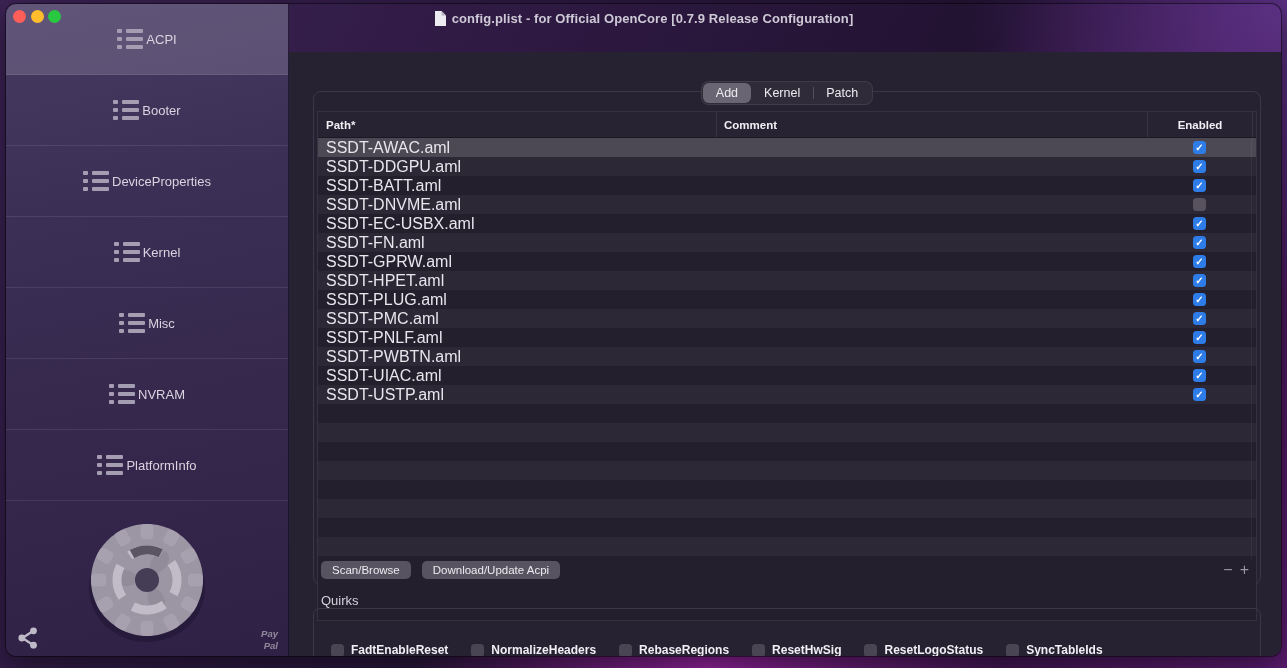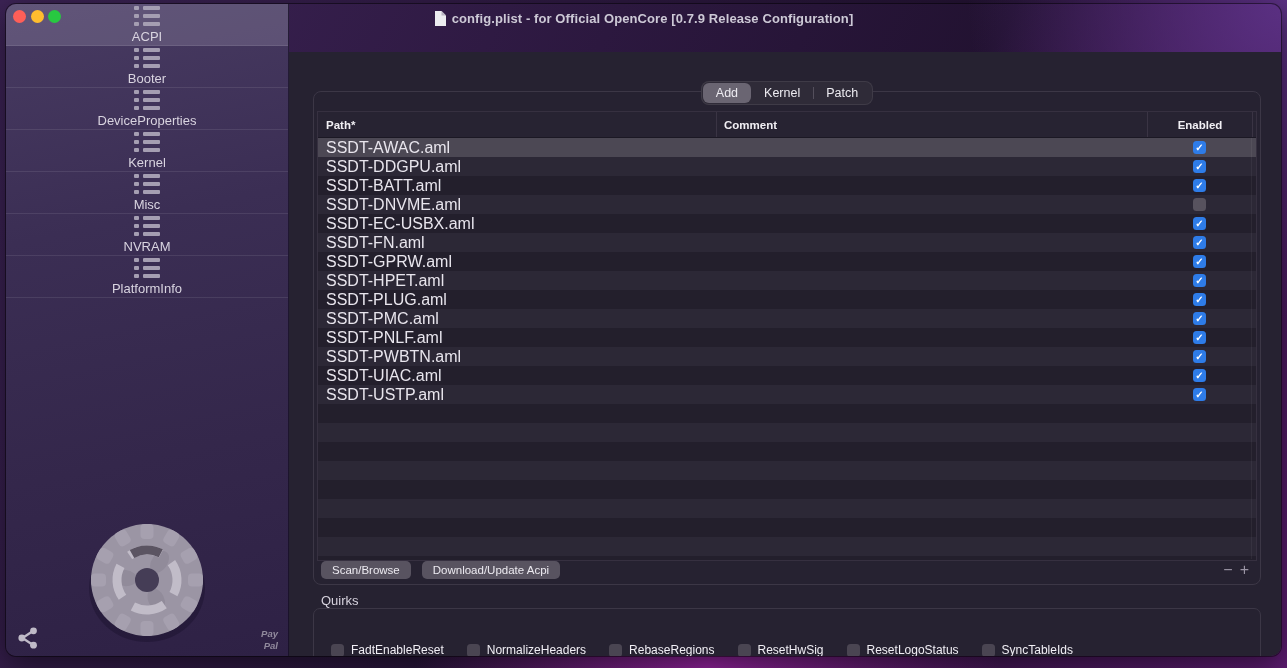--- a/index.html
+++ b/index.html
@@ -20,41 +20,41 @@
   .titlebar{position:absolute;left:0;right:0;top:0;height:28px;z-index:6;display:flex;
     align-items:center;justify-content:center;gap:6px;pointer-events:none;}
   .titlebar .title{font-size:13px;font-weight:bold;color:#cdc9d6;letter-spacing:.1px;}
   
   .sidebar{width:283px;flex:0 0 283px;position:relative;
     background:linear-gradient(168deg,#483b62 0%,#3b2e54 34%,#34274b 68%,#2e2145 100%);
     border-right:1px solid rgba(10,5,20,.55);}
   .traffic{position:absolute;top:6px;left:7px;display:flex;gap:4.5px;z-index:7;}
   .traffic span{width:13px;height:13px;border-radius:50%;display:block;}
   .side-items{display:flex;flex-direction:column;}
-  .side-item{height:42px;display:flex;flex-direction:column;align-items:center;justify-content:center;
+  .side-item{height:71px;display:flex;align-items:center;justify-content:center;
     gap:3px;border-bottom:1px solid rgba(255,255,255,.09);cursor:default;}
   .side-item.selected{background:rgba(233,227,244,.16);}
   .side-item .licon{color:#a59eb2;line-height:0;}
   .side-item .slabel{font-size:13px;color:#d9d4e0;}
   .logo{position:absolute;left:50%;top:512px;transform:translateX(-50%);}
   .share{position:absolute;left:10px;bottom:6px;line-height:0;}
   .paypal{position:absolute;right:10px;bottom:5px;text-align:right;font-size:9.5px;line-height:11.5px;
     font-style:italic;font-weight:bold;color:#918a9d;}
   
   .content{flex:1;position:relative;background:var(--content-bg);margin-top:48px;}
   .tabswrap{position:absolute;top:29px;left:24px;right:20px;display:flex;justify-content:center;z-index:3;}
   .segmented{display:inline-flex;align-items:center;background:#2f2b38;border:1px solid rgba(255,255,255,.08);
     border-radius:8px;padding:1px;height:24px;}
   .seg{font-size:12.5px;color:#edebf1;padding:3px 13px;border-radius:6px;position:relative;cursor:default;}
   .seg.selected{background:#6a6572;}
   .seg.sep::before{content:"";position:absolute;left:0;top:4px;bottom:4px;width:1px;background:#544f5c;}
   .groupbox{position:absolute;top:39px;left:24px;right:20px;height:494px;
     border:1px solid #3c3746;border-radius:8px;}
   
-  .acpitable{position:absolute;top:19px;left:3px;right:3px;height:450px;border:1px solid #363040;
+  .acpitable{position:absolute;top:19px;left:3px;right:3px;height:510px;border:1px solid #363040;
     background:var(--row-dark);}
   .thead{height:26px;display:flex;align-items:center;background:#272332;border-bottom:1px solid #1b1824;
     font-size:11.5px;font-weight:bold;color:#f1eff4;}
   .th-path{width:398px;padding-left:8px;}
   .th-comment{flex:1;padding-left:7px;border-left:1px solid #3a3444;align-self:stretch;display:flex;align-items:center;}
   .th-enabled{width:105px;border-left:1px solid #3a3444;align-self:stretch;display:flex;align-items:center;justify-content:center;}
   .th-spacer{width:4px;border-left:1px solid #3a3444;align-self:stretch;}
   .tbody{position:relative;height:421px;
     background:repeating-linear-gradient(180deg,var(--row-dark) 0 19px,var(--row-light) 19px 38px);}
   .vline{position:absolute;top:0;bottom:0;right:4px;width:1px;background:rgba(255,255,255,.05);}
@@ -73,21 +73,21 @@
   .btn{background:var(--button-bg);border:none;border-radius:5px;color:#eceaf0;font-size:11.5px;
     padding:2.5px 11px;line-height:1.1;cursor:default;}
   .sizer{margin-left:auto;display:flex;align-items:center;gap:7px;color:#9a94a4;font-size:16px;}
   .sizer span{cursor:default;line-height:1;}
   
   .quirks-label{position:absolute;top:541px;left:32px;font-size:13px;color:#d6d2dd;}
   .quirksbox{position:absolute;top:556px;left:24px;right:20px;height:85px;border:1px solid #3c3746;border-radius:7px;}
   .quirkrow{display:flex;align-items:center;gap:23px;margin:34px 0 0 17px;}
   .quirk{display:flex;align-items:center;gap:7px;}
   .qbox{width:13px;height:13px;border-radius:3.5px;background:#4a4552;display:grid;place-items:center;}
-  .qlabel{font-size:12px;font-weight:400;color:#f1eff5;}
+  .qlabel{font-size:12px;font-weight:700;color:#f1eff5;}
 </style>
 </head>
 <body>
 
 <div class="frame">
   <div class="window">
 
     <div class="titlebar">
       <svg width="12" height="15" viewBox="0 0 12 15">
         <path d="M1 0 h6.5 l4.5 4.5 V15 H1 Z" fill="#ececf0"></path>

